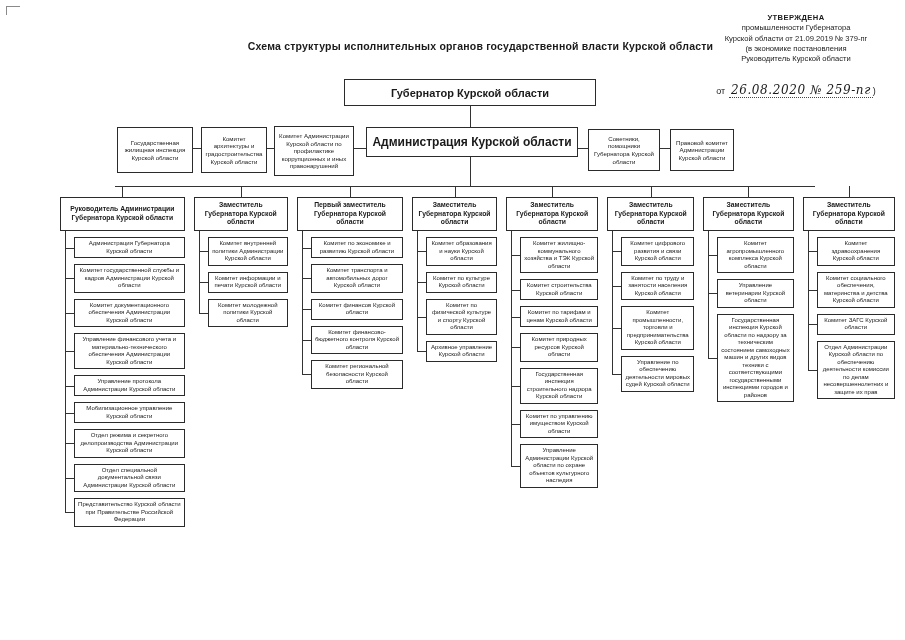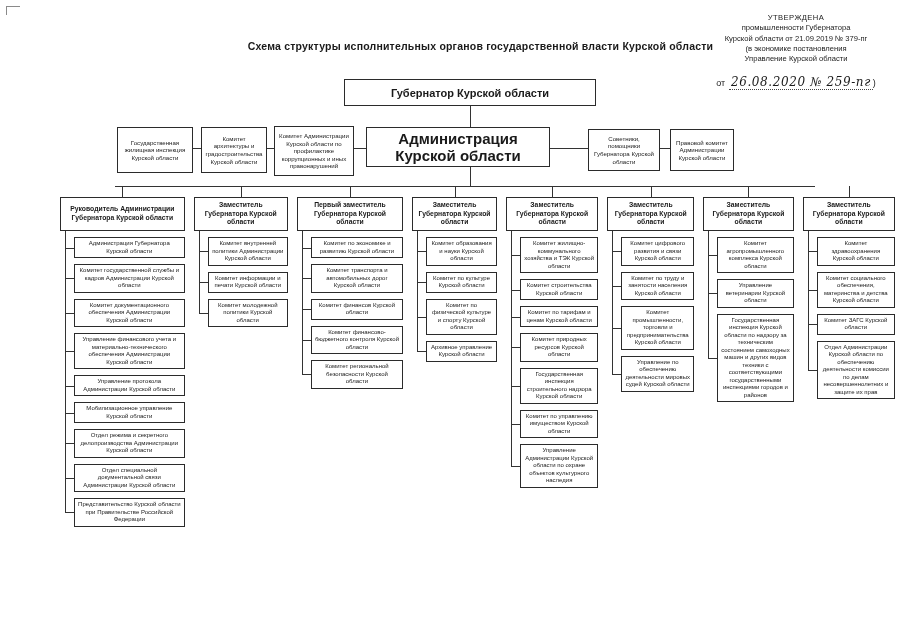--- a/index.html
+++ b/index.html
@@ -7,36 +7,36 @@
     position:relative; width:905px; height:640px; background:#ffffff;
     font-family:"Liberation Sans", sans-serif; color:#1a1a1a; overflow:hidden;
     margin:0 auto;
   }
   .corner-mark { position:absolute; left:6px; top:6px; width:13px; height:8px;
     border-left:1px solid #8a8a8a; border-top:1px solid #8a8a8a; }
   .title { position:absolute; top:40px; left:0; width:100%; text-align:center;
     font-weight:bold; font-size:10.5px; letter-spacing:0.2px;padding-left:28px; }
   .approval { position:absolute; top:13px; right:6px; width:206px; text-align:center;
     font-size:7.6px; line-height:1.35; }
-  .approval .ap-bold { font-weight:normal; letter-spacing:0.4px; }
-  .ap-hand { margin-top:10px; font-size:12px; font-family:"DejaVu Serif", serif;
+  .approval .ap-bold { font-weight:bold; letter-spacing:0.4px; }
+  .ap-hand { margin-top:18px; font-size:12px; font-family:"DejaVu Serif", serif;
     white-space:nowrap; }
   .ap-hand .hand { border-bottom:1px dotted #444; font-style:italic; letter-spacing:0.6px; padding:0 2px; }
   .ap-hand .pr { font-family:"Liberation Sans", sans-serif; font-size:9px; }
 
   .b { border:1px solid #2b2b2b; background:#fff; box-sizing:border-box;
     display:flex; align-items:center; justify-content:center; text-align:center;
     padding:2px 3px; }
   .vl { position:absolute; width:0; border-left:1px solid #333; }
   .hl { position:absolute; height:0; border-top:1px solid #333; }
 
   .gov { position:absolute; left:344px; top:79px; width:252px; height:27px;
     font-weight:bold; font-size:11px; }
-  .adm { position:absolute; left:366px; top:127px; width:184px; min-height:30px;
-    font-weight:bold; font-size:15px; }
+  .adm { position:absolute; left:366px; top:127px; width:212px; min-height:30px;
+    font-weight:bold; font-size:12px; }
 
   .su { position:absolute; font-size:6.1px; line-height:1.25; }
   .su-l1 { left:117px; top:127px; width:76px; min-height:46px; }
   .su-l2 { left:201px; top:127px; width:66px; min-height:46px; }
   .su-l3 { left:274px; top:126px; width:80px; min-height:50px; }
   .su-r1 { left:588px; top:129px; width:72px; min-height:42px; }
   .su-r2 { left:670px; top:129px; width:64px; min-height:42px; }
 
   .cols { position:absolute; top:197px; left:60px; right:10px;
     display:flex; gap:9px; align-items:flex-start; }
@@ -63,21 +63,21 @@
 
   <div class="corner-mark"></div>
 
   <div class="title">Схема структуры исполнительных органов государственной власти Курской области</div>
 
   <div class="approval">
     <div class="ap-bold">УТВЕРЖДЕНА</div>
     <div>промышленности Губернатора</div>
     <div>Курской области от 21.09.2019 № 379-пг</div>
     <div>(в экономике постановления</div>
-    <div>Управление Курской области</div>
+    <div>Руководитель Курской области</div>
     <div class="ap-hand"><span class="pr">от</span> <span class="hand">26.08.2020 № 259-пг</span><span class="pr">)</span></div>
   </div>
 
   <div class="vl" style="left:470px;top:106px;height:22px;"></div>
   <div class="hl" style="left:150px;top:148px;width:552px;"></div>
   <div class="vl" style="left:470px;top:157px;height:30px;"></div>
   <div class="hl" style="left:115px;top:186px;width:700px;"></div>
 
   <div class="b gov">Губернатор Курской области</div>
   <div class="b adm">Администрация Курской области</div>

